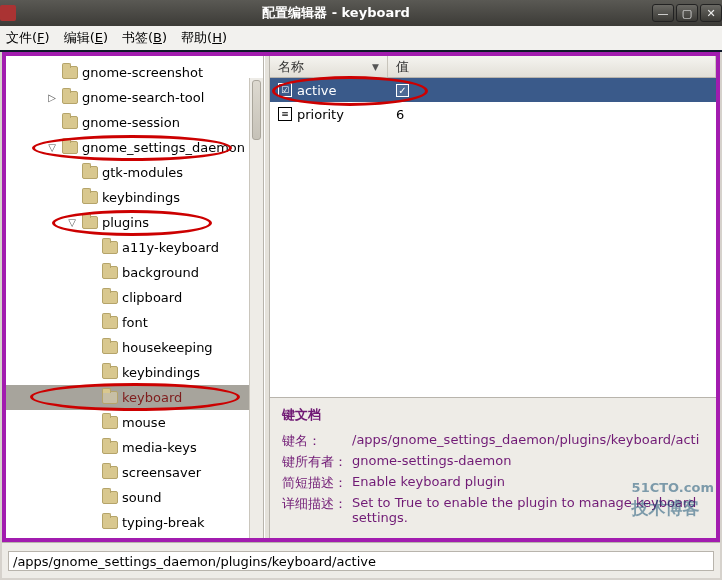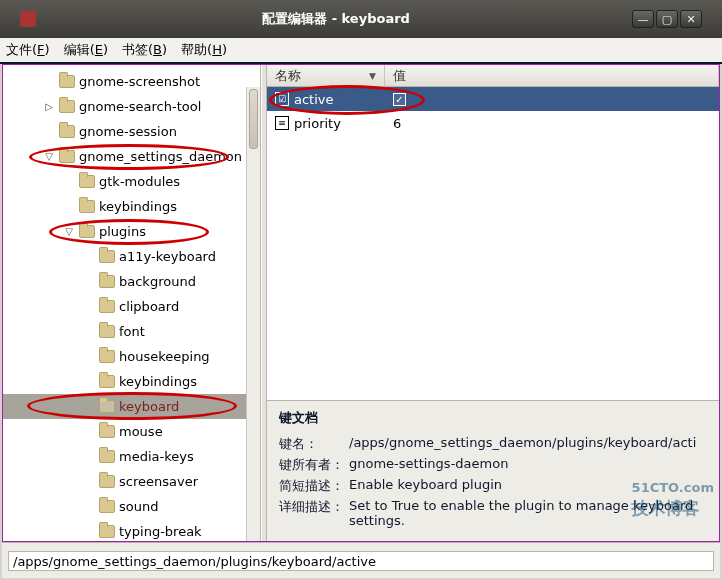--- a/index.html
+++ b/index.html
@@ -1,28 +1,28 @@
 <!DOCTYPE html>
 <html><head>
 <meta charset="utf-8">
 <style>
   * { box-sizing: border-box; margin: 0; padding: 0; font-family: "DejaVu Sans", sans-serif; font-size: 13px; }
   body { background: #d6d2cc; width: 722px; height: 580px; overflow: hidden; }
   .window { display: flex; flex-direction: column; height: 100%; }
   
-  .titlebar { height: 38px; background: linear-gradient(#5a5954,#3c3b37); display: flex; align-items: center; padding: 0 20px; color: #fff; }
+  .titlebar { height: 26px; background: linear-gradient(#5a5954,#3c3b37); display: flex; align-items: center; padding: 0 0; color: #fff; }
   .titlebar .icon { width: 16px; height: 16px; background: #a33; border-radius: 2px; margin-right: 6px; }
   .titlebar .title { flex: 1; text-align: center; font-weight: bold; }
   .tbtn { width: 22px; height: 18px; margin-left: 2px; background: linear-gradient(#6a6964,#3a3935); border: 1px solid #222; border-radius: 3px; display: flex; align-items: center; justify-content: center; color: #eee; font-size: 11px; cursor: pointer; }
   
   .menubar { height: 26px; background: #f2f1ee; border-bottom: 2px solid #0f172a; display: flex; align-items: center; padding: 0 6px; gap: 14px; }
   .menubar span { cursor: pointer; }
   .u { text-decoration: underline; }
   
-  .main { flex: 1; display: flex; background: #eeece7; border: 1px solid #a21caf; margin: 0 2px; min-height: 0; }
+  .main { flex: 1; display: flex; background: #eeece7; border: 4px solid #a21caf; margin: 0 2px; min-height: 0; }
   
   .treepane { width: 258px; background: #fff; border-right: 1px solid #b8b4ac; overflow-y: auto; position: relative; }
   .tree { padding: 4px 0; }
   .node { display: flex; align-items: center; height: 25px; padding-left: 6px; white-space: nowrap; cursor: pointer; position: relative; }
   .expander { width: 12px; display: inline-flex; justify-content: center; color: #555; font-size: 10px; }
   .folder { width: 16px; height: 13px; margin: 0 4px; position: relative; }
   .folder::before { content:""; position:absolute; inset:0; background:#d9c88f; border:1px solid #b5a46a; border-radius:2px; }
   .folder::after { content:""; position:absolute; left:0; top:-3px; width:7px; height:4px; background:#d9c88f; border:1px solid #b5a46a; border-bottom:none; border-radius:2px 2px 0 0; }
   .node.selected { background:#a7a49c; color:#7f1d1d; }
   .node.selected .folder::before { background:#c7bfa5; }
@@ -40,21 +40,21 @@
   .th.name { width: 118px; }
   .th .sort { font-size: 9px; margin-left: auto; color:#555; }
   .trow { display: flex; height: 24px; align-items: center; cursor: pointer; }
   .trow.sel { background: #3a5a8a; color: #fff; }
   .tcell { display: flex; align-items: center; padding: 0 8px; }
   .tcell.name { width: 118px; gap: 5px; }
   .keyicon { width: 14px; height: 14px; border: 1px solid currentColor; display:flex; align-items:center; justify-content:center; font-size:9px; }
   .chk { width: 13px; height: 13px; border: 1px solid #fff; background: rgba(255,255,255,0.1); display:inline-flex; align-items:center; justify-content:center; font-size:10px; }
   .ann2 { position:absolute; border:3px solid #c00; border-radius:50%; pointer-events:none; }
   
-  .docpane { padding: 8px 12px 10px; font-size: 13px; color:#0f172a; }
+  .docpane { padding: 8px 12px 10px; font-size: 13px; color:#701a75; }
   .docpane h4 { font-weight: bold; margin-bottom: 8px; }
   .docrow { display: flex; margin: 3px 0; }
   .doclabel { width: 70px; }
   .docval { flex: 1; }
   
   .statusbar { height: 36px; background: #eeece7; border-top:1px solid #b8b4ac; display:flex; align-items:center; padding:0 6px; margin:0 2px 2px; }
   .statusbar .path { flex:1; background:#fff; border:1px solid #b8b4ac; height:20px; padding:2px 4px; overflow:hidden; white-space:nowrap; }
   
   .watermark { position:absolute; right:8px; bottom:60px; color:#0c4a6e; font-size:20px; font-weight:bold; opacity:0.5; pointer-events:none; }
   .watermark small { display:block; font-size:17px; text-align:left; }

